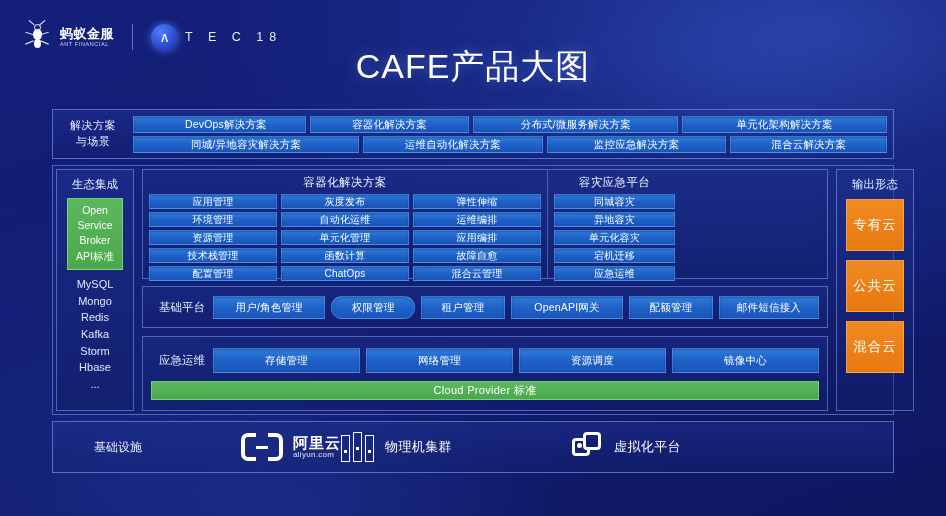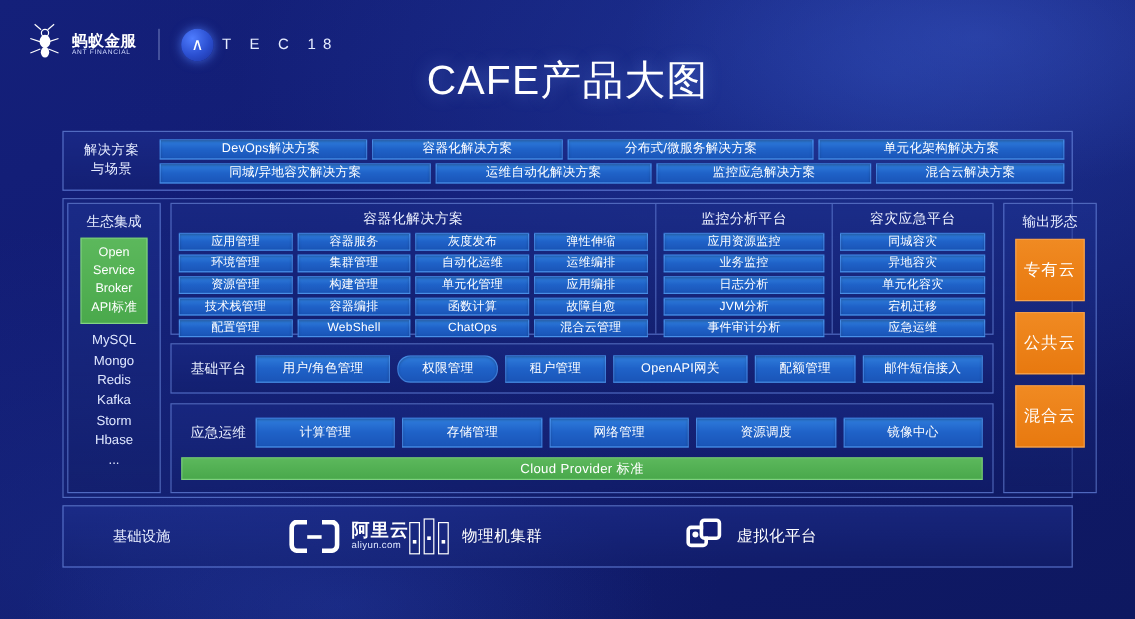--- a/index.html
+++ b/index.html
@@ -259,54 +259,35 @@
     <div class="plat-title">容器化解决方案</div>
     <div class="plat-grid" id="grid-app">
         <div class="plat-col">
           <div class="btn">应用管理</div>
           <div class="btn">环境管理</div>
           <div class="btn">资源管理</div>
           <div class="btn">技术栈管理</div>
           <div class="btn">配置管理</div>
         </div>
         <div class="plat-col">
-          <div class="btn">容器服务</div>
-          <div class="btn">集群管理</div>
-          <div class="btn">构建管理</div>
-          <div class="btn">容器编排</div>
-          <div class="btn">WebShell</div>
-        </div>
-        <div class="plat-col">
           <div class="btn">灰度发布</div>
           <div class="btn">自动化运维</div>
           <div class="btn">单元化管理</div>
           <div class="btn">函数计算</div>
           <div class="btn">ChatOps</div>
         </div>
         <div class="plat-col">
           <div class="btn">弹性伸缩</div>
           <div class="btn">运维编排</div>
           <div class="btn">应用编排</div>
           <div class="btn">故障自愈</div>
           <div class="btn">混合云管理</div>
         </div>
       </div>
   </div>
-  <div class="plat" id="plat-mon">
-    <div class="plat-title">监控分析平台</div>
-    <div class="plat-grid" id="grid-mon">
-        <div class="plat-col">
-          <div class="btn">应用资源监控</div>
-          <div class="btn">业务监控</div>
-          <div class="btn">日志分析</div>
-          <div class="btn">JVM分析</div>
-          <div class="btn">事件审计分析</div>
-        </div>
-      </div>
-  </div>
   <div class="plat" id="plat-dr">
     <div class="plat-title">容灾应急平台</div>
     <div class="plat-grid" id="grid-dr">
         <div class="plat-col">
           <div class="btn">同城容灾</div>
           <div class="btn">异地容灾</div>
           <div class="btn">单元化容灾</div>
           <div class="btn">宕机迁移</div>
           <div class="btn">应急运维</div>
         </div>
@@ -322,21 +303,20 @@
       <div class="btn" style="flex: 1 1 0%;">租户管理</div>
       <div class="btn" style="flex: 1.35 1 0%;">OpenAPI网关</div>
       <div class="btn" style="flex: 1 1 0%;">配额管理</div>
       <div class="btn" style="flex: 1.2 1 0%;">邮件短信接入</div>
     </div>
 </div>
 
 <div id="container-engine">
   <div class="row-lbl">应急运维</div>
   <div class="row-btns" id="engine-btns">
-      <div class="btn" style="flex: 1 1 0%;">计算管理</div>
       <div class="btn" style="flex: 1 1 0%;">存储管理</div>
       <div class="btn" style="flex: 1 1 0%;">网络管理</div>
       <div class="btn" style="flex: 1 1 0%;">资源调度</div>
       <div class="btn" style="flex: 1 1 0%;">镜像中心</div>
     </div>
   <div class="cloud-provider">Cloud Provider 标准</div>
 </div>
 
 <div id="output">
   <div class="out-title">输出形态</div>

